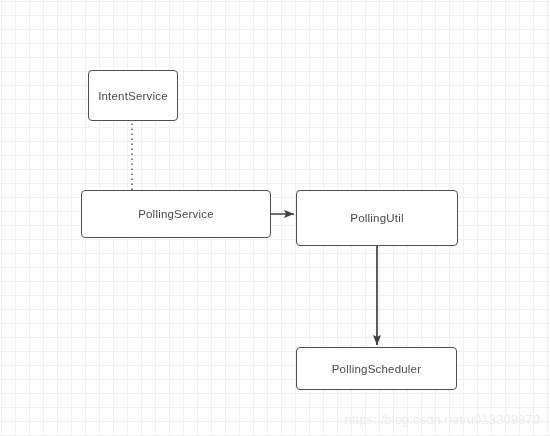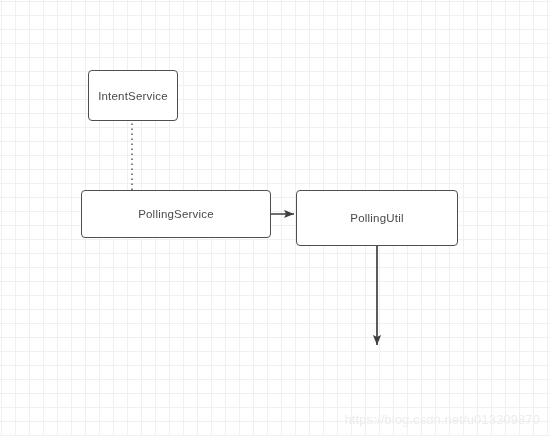--- a/index.html
+++ b/index.html
@@ -96,16 +96,19 @@
   </div>
 
   <div class="node" style="left:49px; top:190px; width:190px; height:48px;margin-left:32px;">
     <span class="node-label">PollingService</span>
   </div>
 
   <div class="node" style="left:296px; top:190px; width:162px; height:56px;">
     <span class="node-label">PollingUtil</span>
   </div>
 
+  <div class="node" style="left:296px; top:347px; width:161px; height:43px;">
+    <span class="node-label">PollingScheduler</span>
+  </div>
 
   <div class="watermark">https://blog.csdn.net/u013309870</div>
 
 </div>
 
 </body></html>

